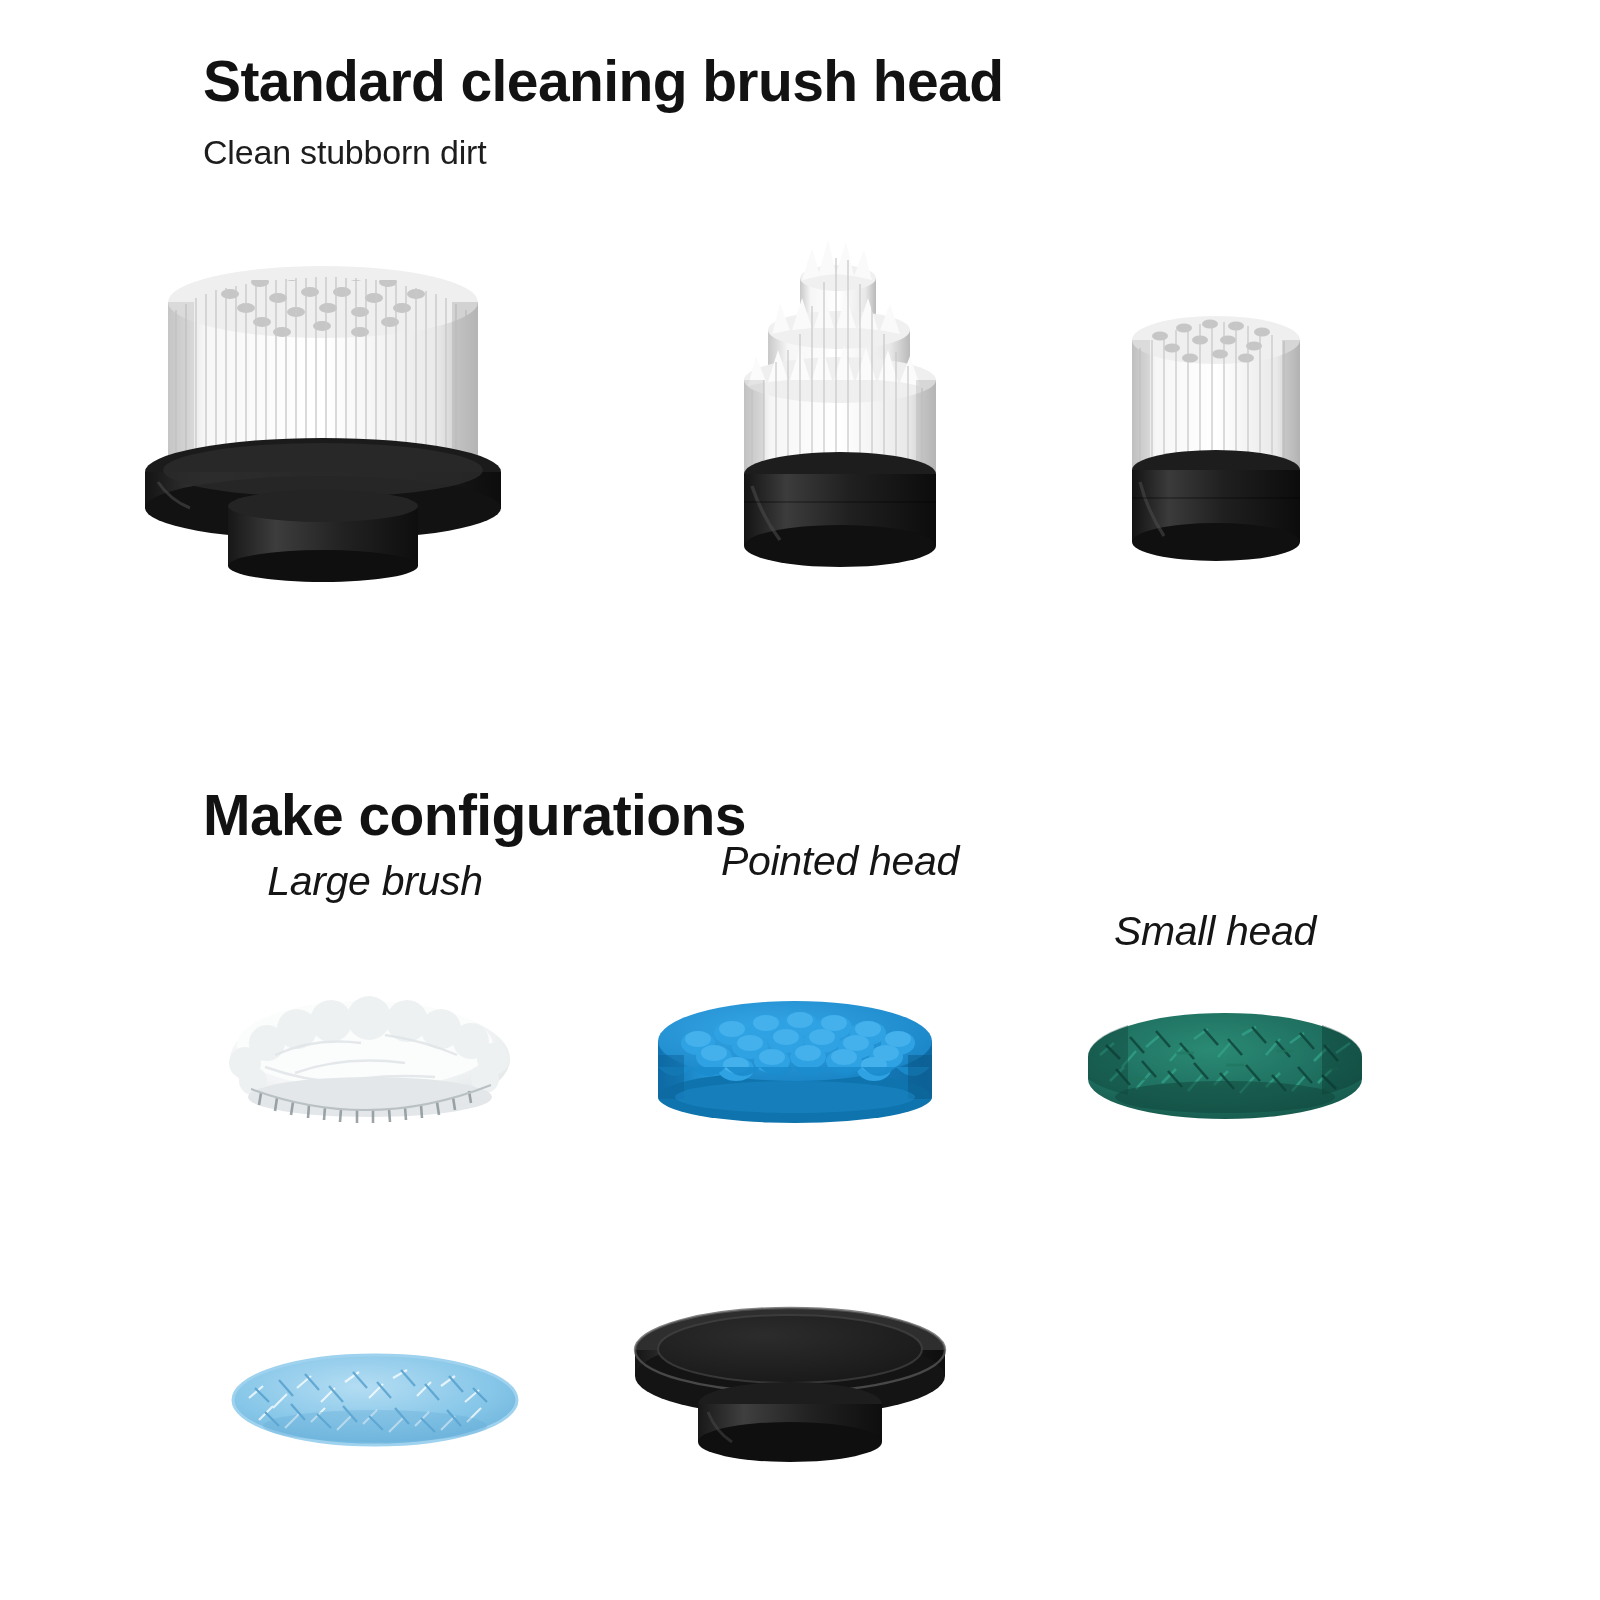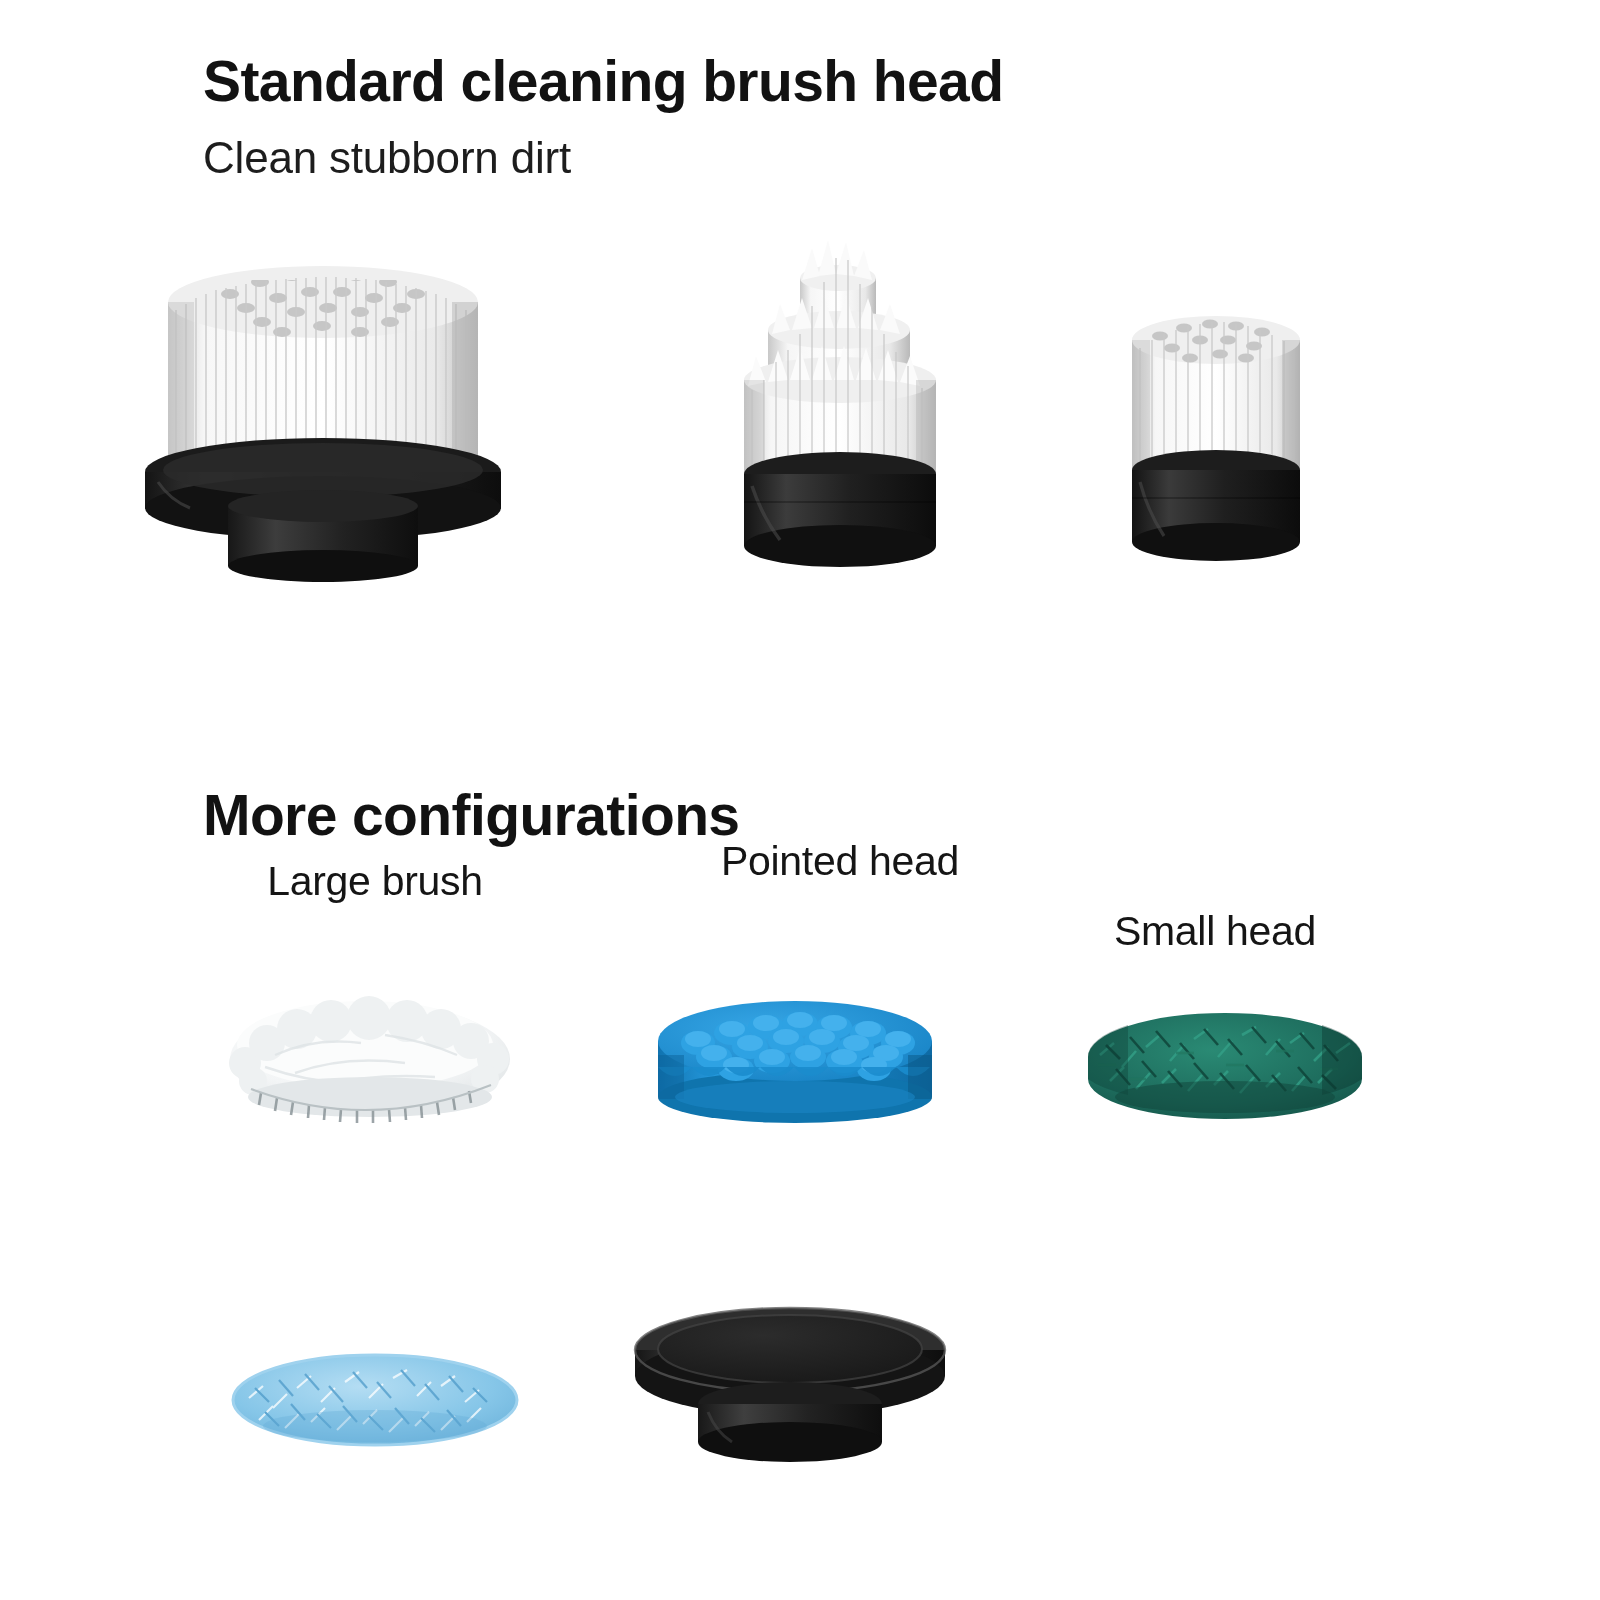--- a/index.html
+++ b/index.html
@@ -20,21 +20,21 @@
   .sec2 { top:786px; }
   .section-title {
     font-size:57px;
     font-weight:700;
     letter-spacing:-0.6px;
     line-height:1.05;
     color:#121212;
     white-space:nowrap;
   }
   .section-sub {
-    font-size:44px;
+    font-size:34px;
     font-weight:400;
     letter-spacing:-0.2px;
     line-height:1.1;
     color:#1d1d1d;
     margin-top:22px;
     white-space:nowrap;
   }
 
   
   .item { position:absolute; }
@@ -43,20 +43,21 @@
     position:absolute;
     width:520px;
     left:50%;
     transform:translateX(-50%);
     text-align:center;
     font-size:41px;
     font-weight:400;
     letter-spacing:-0.3px;
     color:#151515;
     white-space:nowrap;
+    font-style:italic;
   }
 
   
   #it-large   { left:110px;  top:250px;  width:530px; height:330px; }
   #it-pointed { left:660px;  top:230px;  width:360px; height:350px; }
   #it-small   { left:1060px; top:300px;  width:310px; height:280px; }
   .cap-row1 { top:608px; }
 
   
   #it-wool   { left:205px;  top:985px;  width:330px; height:145px; }
@@ -329,21 +330,21 @@
           <ellipse cx="156" cy="242" rx="84" ry="19" fill="#101010"></ellipse>
           <path d="M80 182 Q88 212 104 236" stroke="#4c4c4c" stroke-width="3.2" fill="none" opacity="0.55"></path>
           <line x1="72" y1="198" x2="240" y2="198" stroke="#000" stroke-width="1.3" opacity="0.35"></line>
         </g>
       </svg>
     </div>
     <div class="caption cap-row1">Small head</div>
   </div>
 
   <div class="section-head sec2">
-    <div class="section-title">More configurations</div>
+    <div class="section-title">Make configurations</div>
   </div>
 
   <div class="item" id="it-wool">
     <div class="stage">
       <svg viewBox="0 0 330 145" preserveAspectRatio="xMidYMid meet">
         <defs>
           <radialGradient id="woolG" cx="0.42" cy="0.3" r="0.85">
             <stop offset="0" stop-color="#ffffff"></stop>
             <stop offset="0.55" stop-color="#f3f5f6"></stop>
             <stop offset="1" stop-color="#d9dee0"></stop>

